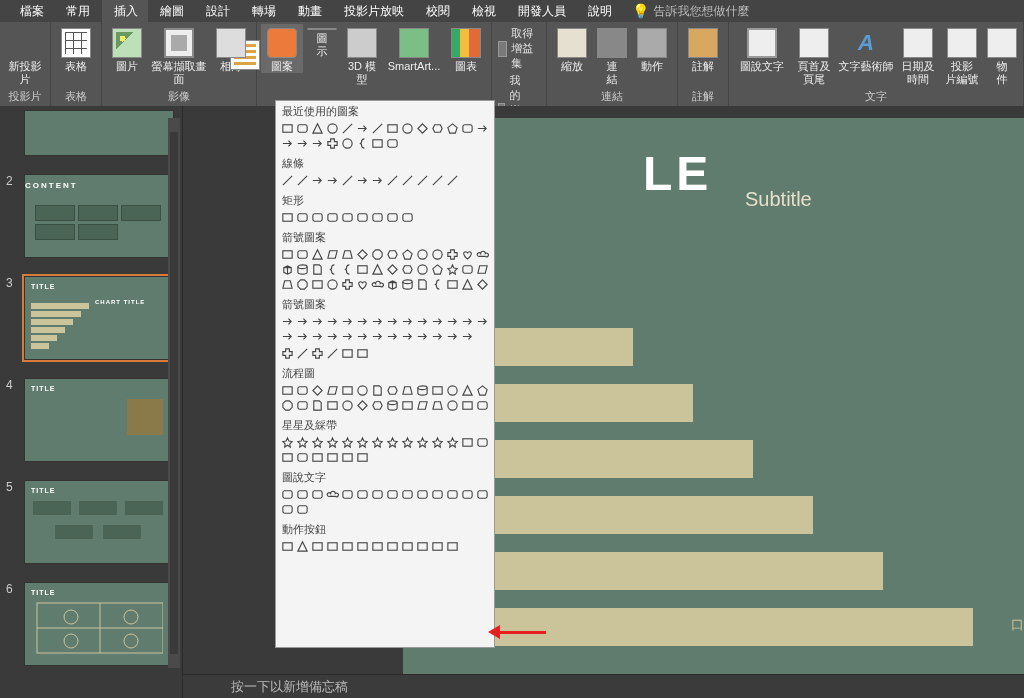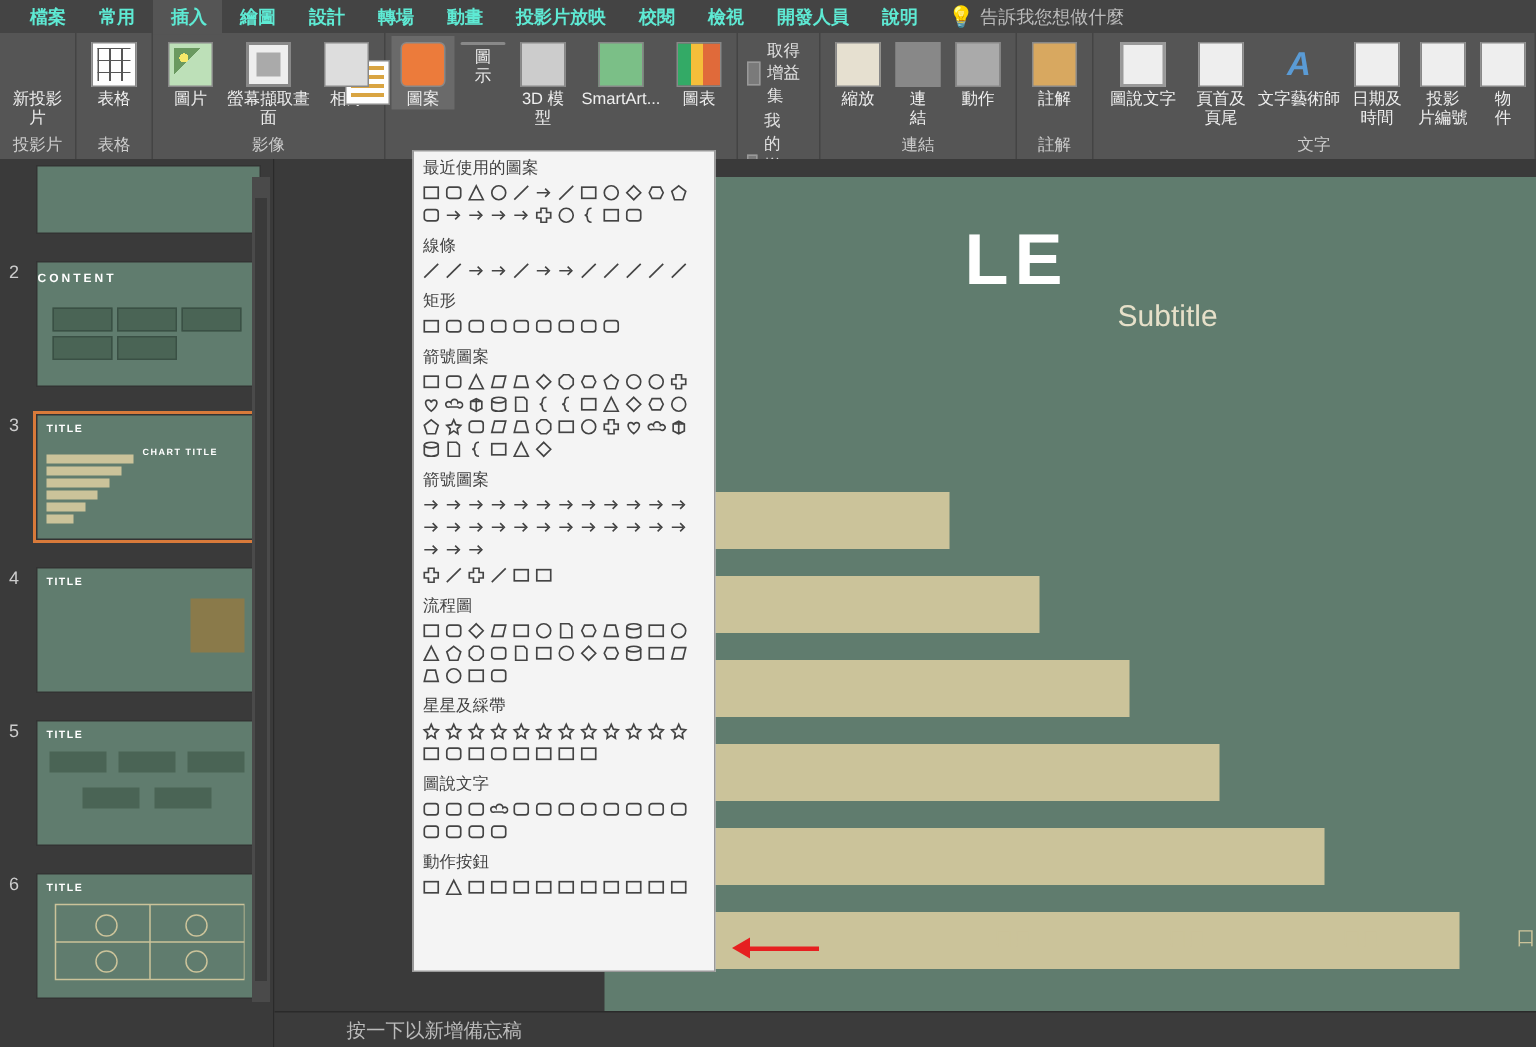--- a/index.html
+++ b/index.html
@@ -3,21 +3,21 @@
 <meta charset="utf-8">
 <style>
   * { box-sizing: border-box; margin: 0; padding: 0; }
   body {
     width: 1024px; height: 698px; overflow: hidden;
     font-family: "Microsoft JhengHei", Arial, sans-serif;
     background: #3a3a3a; font-size: 12px; color: #e0e0e0; position: relative;
   }
   
   .tabstrip { height: 22px; background: #444; display: flex; align-items: center; padding-left: 10px; gap: 2px; }
-  .tabstrip .tab { padding: 3px 10px; color: #5eead4; font-size: 12px; cursor: pointer; font-weight: bold; }
+  .tabstrip .tab { padding: 3px 10px; color: #ffffff; font-size: 12px; cursor: pointer; }
   .tabstrip .tab.active { background: #555; padding-left: 12px; }
   .tell-me { margin-left: 8px; display: flex; align-items: center; gap: 4px; color: #bbb; }
   .bulb { color: #ccc; font-size: 14px; }
   
   .ribbon { height: 84px; background: #555; display: flex; }
   .rgroup { border-right: 1px solid #444; display: flex; flex-direction: column; padding: 2px 4px 0 4px; }
   .rgroup .icons { flex: 1; display: flex; align-items: flex-start; gap: 2px; }
   .rgroup .glabel { text-align: center; font-size: 11px; color: #ccc; padding: 2px 0; }
   .rbtn { width: 42px; display: flex; flex-direction: column; align-items: center; gap: 2px; padding-top: 4px; cursor: pointer; }
   .rbtn.narrow { width: 34px; }
@@ -72,28 +72,28 @@
   .thumb.t3 .bars > div { height:6px; background:#cbc39a; }
   .thumb.t4 .pic { position:absolute; top:20px; right:10px; width:36px; height:36px; background:#8a7a4a; }
   .thumb.t5 .flow { position:absolute; inset:20px 8px 8px 8px; }
   .thumb.t5 .fbox { position:absolute; width:38px; height:14px; background:#4a6455; }
   .thumb.t6 .grid { position:absolute; inset:18px 10px 6px 10px; }
 
   
   .canvas { flex:1; background:#3a3a3a; position:relative; }
   .slide { position:absolute; left:220px; top:12px; width:760px; height:560px; background:#607c6e; }
   .slide .title { position:absolute; top:28px; left:240px; font-size:48px; font-weight:800; color:#fff; letter-spacing:4px; }
-  .slide .subtitle { position:absolute; top:82px; left:342px; font-size:20px; color:#e6e0c9; }
+  .slide .subtitle { position:absolute; top:70px; left:342px; font-size:20px; color:#e6e0c9; }
   .slide .bars { position:absolute; top:210px; left:0px; display:flex; flex-direction:column; gap:18px; }
   .slide .bar { height:38px; background:#cbc39a; }
   .slide .ticks { position:absolute; top:498px; left:260px; display:flex; gap:90px; font-size:13px; color:#cbc39a; }
 
   
   .shapes-panel {
-    position:absolute; left:275px; top:100px; width:202px; height:548px;
+    position:absolute; left:275px; top:100px; width:220px; height:548px;
     background:#f4f4f4; border:1px solid #999; z-index:50; overflow:hidden;
     font-size:11px; color:#333;
   }
   .shapes-panel .cat { padding:3px 6px 2px 6px; font-weight:400; color:#444; }
   .shapes-panel .shape-row { display:flex; flex-wrap:wrap; padding:0 4px 2px 4px; gap:0px; }
   .shape-cell { width:15px; height:15px; display:inline-flex; align-items:center; justify-content:center; cursor:pointer; }
   .shape-cell svg { width:13px; height:13px; stroke:#444; stroke-width:1.2; fill:none; }
 
   
   .anno-arrow { position:absolute; left:488px; top:625px; width:60px; height:14px; z-index:60; }

